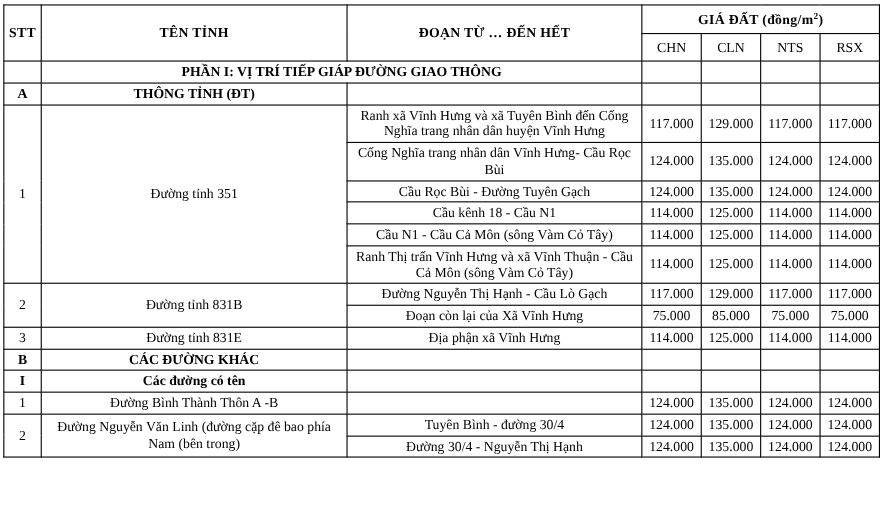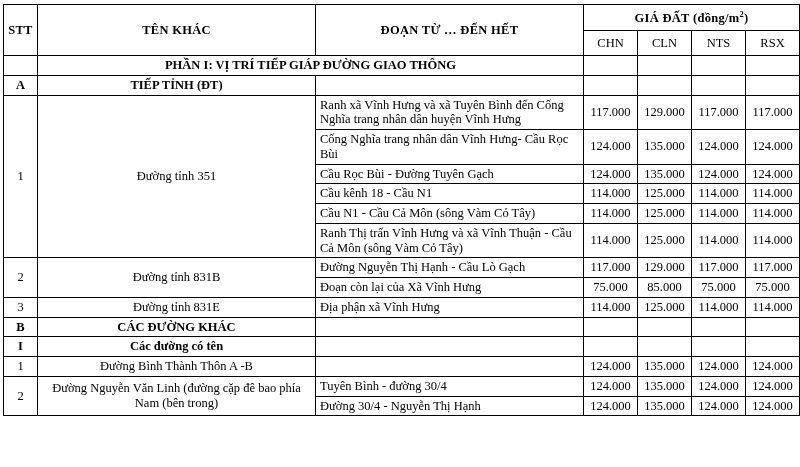--- a/index.html
+++ b/index.html
@@ -60,21 +60,21 @@
   .hdr-short { height: 20px; }
 
   td.stt {
     text-align: center;
     font-size: 12.5px;
   }
   td.name {
     text-align: center;
   }
   td.seg {
-    text-align: left;
+    text-align: center;
   }
   td.num {
     text-align: center;
     font-size: 12.5px;
   }
   tr.section td {
     font-weight: bold;
   }
   td.bold {
     font-weight: bold;
@@ -94,21 +94,21 @@
       <col class="c-name">
       <col class="c-seg">
       <col class="c-price">
       <col class="c-price">
       <col class="c-price">
       <col class="c-price">
     </colgroup>
     <thead>
       <tr>
         <th class="hdr-main hdr-tall" rowspan="2">STT</th>
-        <th class="hdr-main hdr-tall" rowspan="2">TÊN KHÁC</th>
+        <th class="hdr-main hdr-tall" rowspan="2">TÊN TỈNH</th>
         <th class="hdr-main hdr-tall" rowspan="2">ĐOẠN TỪ …  ĐẾN  HẾT</th>
         <th class="hdr-main" colspan="4"><span>GIÁ ĐẤT (đồng/m</span><sup>2</sup><span>)</span></th>
       </tr>
       <tr>
         <th class="hdr-sub hdr-short">CHN</th>
         <th class="hdr-sub hdr-short">CLN</th>
         <th class="hdr-sub hdr-short">NTS</th>
         <th class="hdr-sub hdr-short">RSX</th>
       </tr>
     </thead>
@@ -116,21 +116,21 @@
         <tr class="section">
           <td class="stt bold"></td>
           <td class="name bold" colspan="2">PHẦN I: VỊ TRÍ TIẾP GIÁP ĐƯỜNG GIAO THÔNG</td>
           <td class="num"></td>
           <td class="num"></td>
           <td class="num"></td>
           <td class="num"></td>
         </tr>
         <tr class="section">
           <td class="stt bold">A</td>
-          <td class="name bold">TIẾP TỈNH (ĐT)</td>
+          <td class="name bold">THÔNG TỈNH (ĐT)</td>
           <td class="seg"></td>
           <td class="num"></td>
           <td class="num"></td>
           <td class="num"></td>
           <td class="num"></td>
         </tr>
         <tr>
           <td class="stt" rowspan="6">1</td>
           <td class="name" rowspan="6">Đường tỉnh 351</td>
           <td class="seg">Ranh xã Vĩnh Hưng và xã Tuyên Bình đến Cống Nghĩa trang nhân dân huyện Vĩnh Hưng</td>

